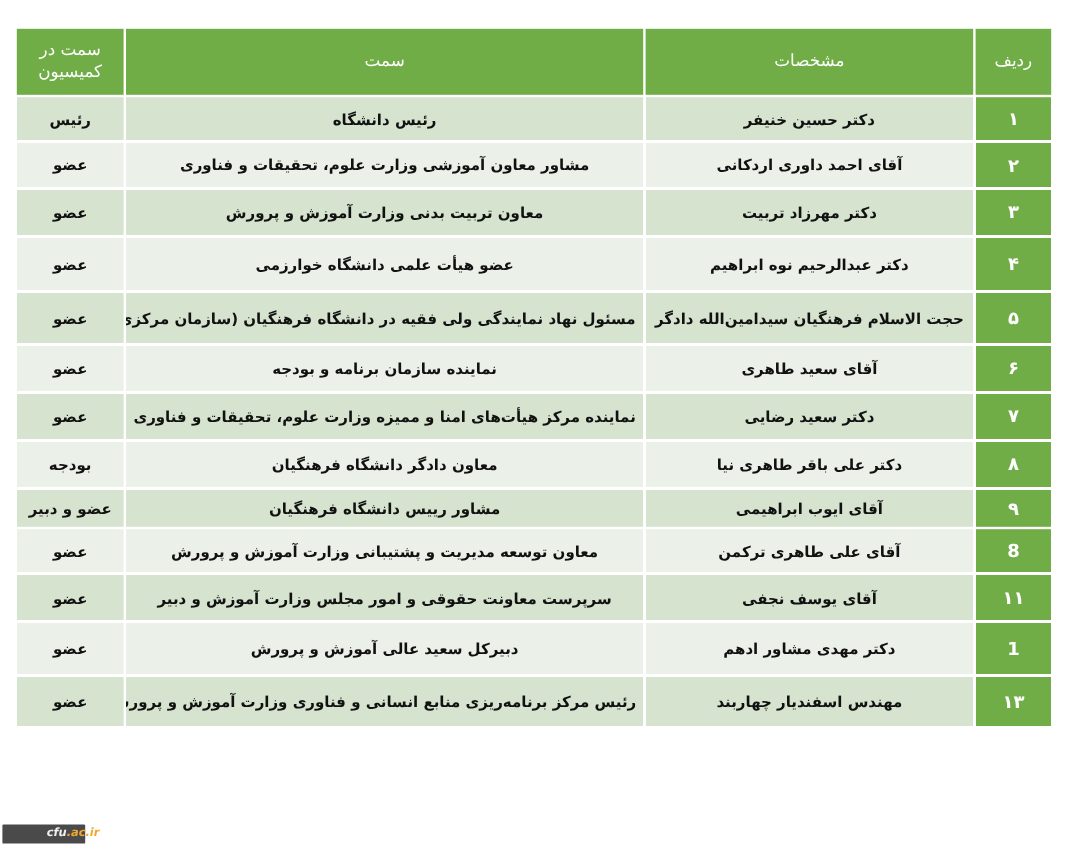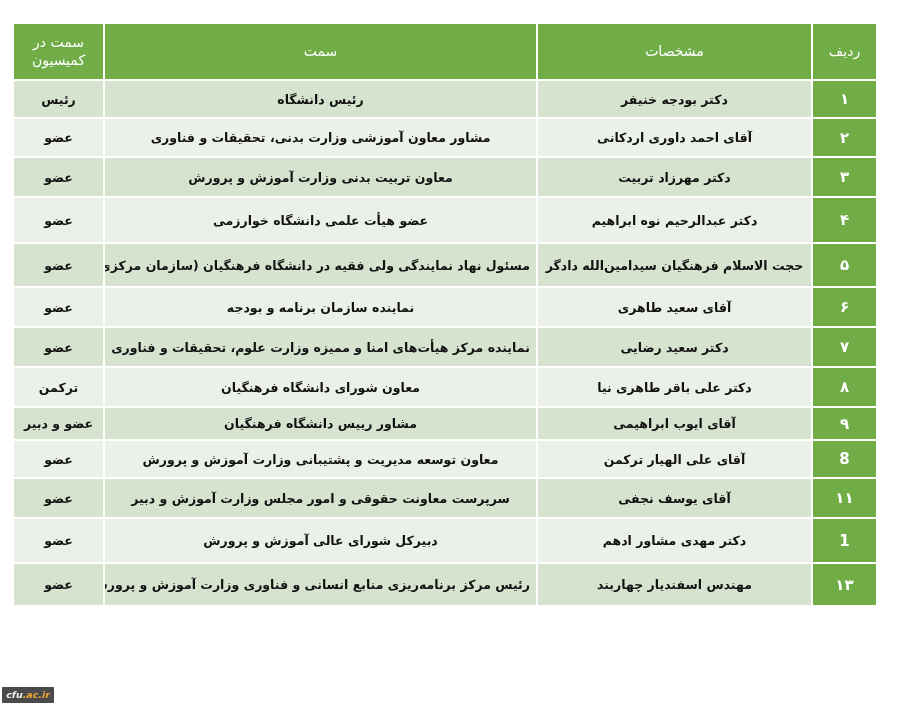--- a/index.html
+++ b/index.html
@@ -10,24 +10,24 @@
   th, td { border: 2px solid #ffffff; text-align: center; vertical-align: middle; padding: 0 6px; }
   th { background: #70ad47; color: #ffffff; font-weight: normal; font-size: 14px; height: 55px; line-height: 1.25; }
   td { font-size: 12.5px; font-weight: bold; color: #111; white-space: nowrap; overflow: hidden; margin-top: 22px; }
   td.idx { background: #70ad47; color: #ffffff; font-weight: bold; font-size: 15px; }
   tr.odd td:not(.idx) { background: #d5e3cf; }
   tr.even td:not(.idx) { background: #ebf1e9; }
   col.c-idx { width: 65px; }
   col.c-name { width: 275px; }
   col.c-title { width: 433px; }
   col.c-role { width: 91px; }
-  .logo { position: absolute; left: 2px; top: 687px; width: 52px; height: 16px;
+  .logo { position: absolute; left: 2px; top: 687px; width: 32px; height: 16px;
           background: #4a4a4a; border-radius: 1px;
           font-family: "DejaVu Sans", sans-serif; font-size: 9.5px; font-style: italic; font-weight: bold;
-          line-height: 16px; text-align: center; }
+          line-height: 16px; text-align: center; padding-left: 37px; }
   .logo .a { color: #f0f0f0; }
   .logo .b { color: #f0a830; }
 </style>
 </head>
 <body>
 
 <div class="table-wrap">
   <table>
     <colgroup>
       <col class="c-idx">
@@ -42,28 +42,28 @@
         <th>سمت</th>
         <th>
           <span>سمت در</span><br>
           <span>کمیسیون</span>
         </th>
       </tr>
     </thead>
     <tbody>
       <tr class="odd" style="height:38px">
         <td class="idx">۱</td>
-        <td>دکتر بودجه خنیفر</td>
+        <td>دکتر حسین خنیفر</td>
         <td>رئیس دانشگاه</td>
         <td>رئیس</td>
       </tr>
       <tr class="even" style="height:39px">
         <td class="idx">۲</td>
         <td>آقای احمد داوری اردکانی</td>
-        <td>مشاور معاون آموزشی وزارت بدنی، تحقیقات و فناوری</td>
+        <td>مشاور معاون آموزشی وزارت علوم، تحقیقات و فناوری</td>
         <td>عضو</td>
       </tr>
       <tr class="odd" style="height:40px">
         <td class="idx">۳</td>
         <td>دکتر مهرزاد تربیت</td>
         <td>معاون تربیت بدنی وزارت آموزش و پرورش</td>
         <td>عضو</td>
       </tr>
       <tr class="even" style="height:46px">
         <td class="idx">۴</td>
@@ -85,45 +85,45 @@
       </tr>
       <tr class="odd" style="height:40px">
         <td class="idx">۷</td>
         <td>دکتر سعید رضایی</td>
         <td>نماینده مرکز هیأت‌های امنا و ممیزه وزارت علوم، تحقیقات و فناوری</td>
         <td>عضو</td>
       </tr>
       <tr class="even" style="height:40px">
         <td class="idx">۸</td>
         <td>دکتر علی باقر طاهری نیا</td>
-        <td>معاون شورای دانشگاه فرهنگیان</td>
-        <td>ترکمن</td>
+        <td>معاون دادگر دانشگاه فرهنگیان</td>
+        <td>بودجه</td>
       </tr>
       <tr class="odd" style="height:33px">
         <td class="idx">۹</td>
         <td>آقای ایوب ابراهیمی</td>
         <td>مشاور رییس دانشگاه فرهنگیان</td>
         <td>عضو و دبیر</td>
       </tr>
       <tr class="even" style="height:38px">
         <td class="idx">8</td>
-        <td>آقای علی الهیار ترکمن</td>
+        <td>آقای علی طاهری ترکمن</td>
         <td>معاون توسعه مدیریت و پشتیبانی وزارت آموزش و پرورش</td>
         <td>عضو</td>
       </tr>
       <tr class="odd" style="height:40px">
         <td class="idx">۱۱</td>
         <td>آقای یوسف نجفی</td>
         <td>سرپرست معاونت حقوقی و امور مجلس وزارت آموزش و دبیر</td>
         <td>عضو</td>
       </tr>
       <tr class="even" style="height:45px">
         <td class="idx">1</td>
         <td>دکتر مهدی مشاور ادهم</td>
-        <td>دبیرکل شورای عالی آموزش و پرورش</td>
+        <td>دبیرکل سعید عالی آموزش و پرورش</td>
         <td>عضو</td>
       </tr>
       <tr class="odd" style="height:43px">
         <td class="idx">۱۳</td>
         <td>مهندس اسفندیار چهاربند</td>
         <td>رئیس مرکز برنامه‌ریزی منابع انسانی و فناوری وزارت آموزش و پرورش</td>
         <td>عضو</td>
       </tr>
     </tbody>
   </table>

